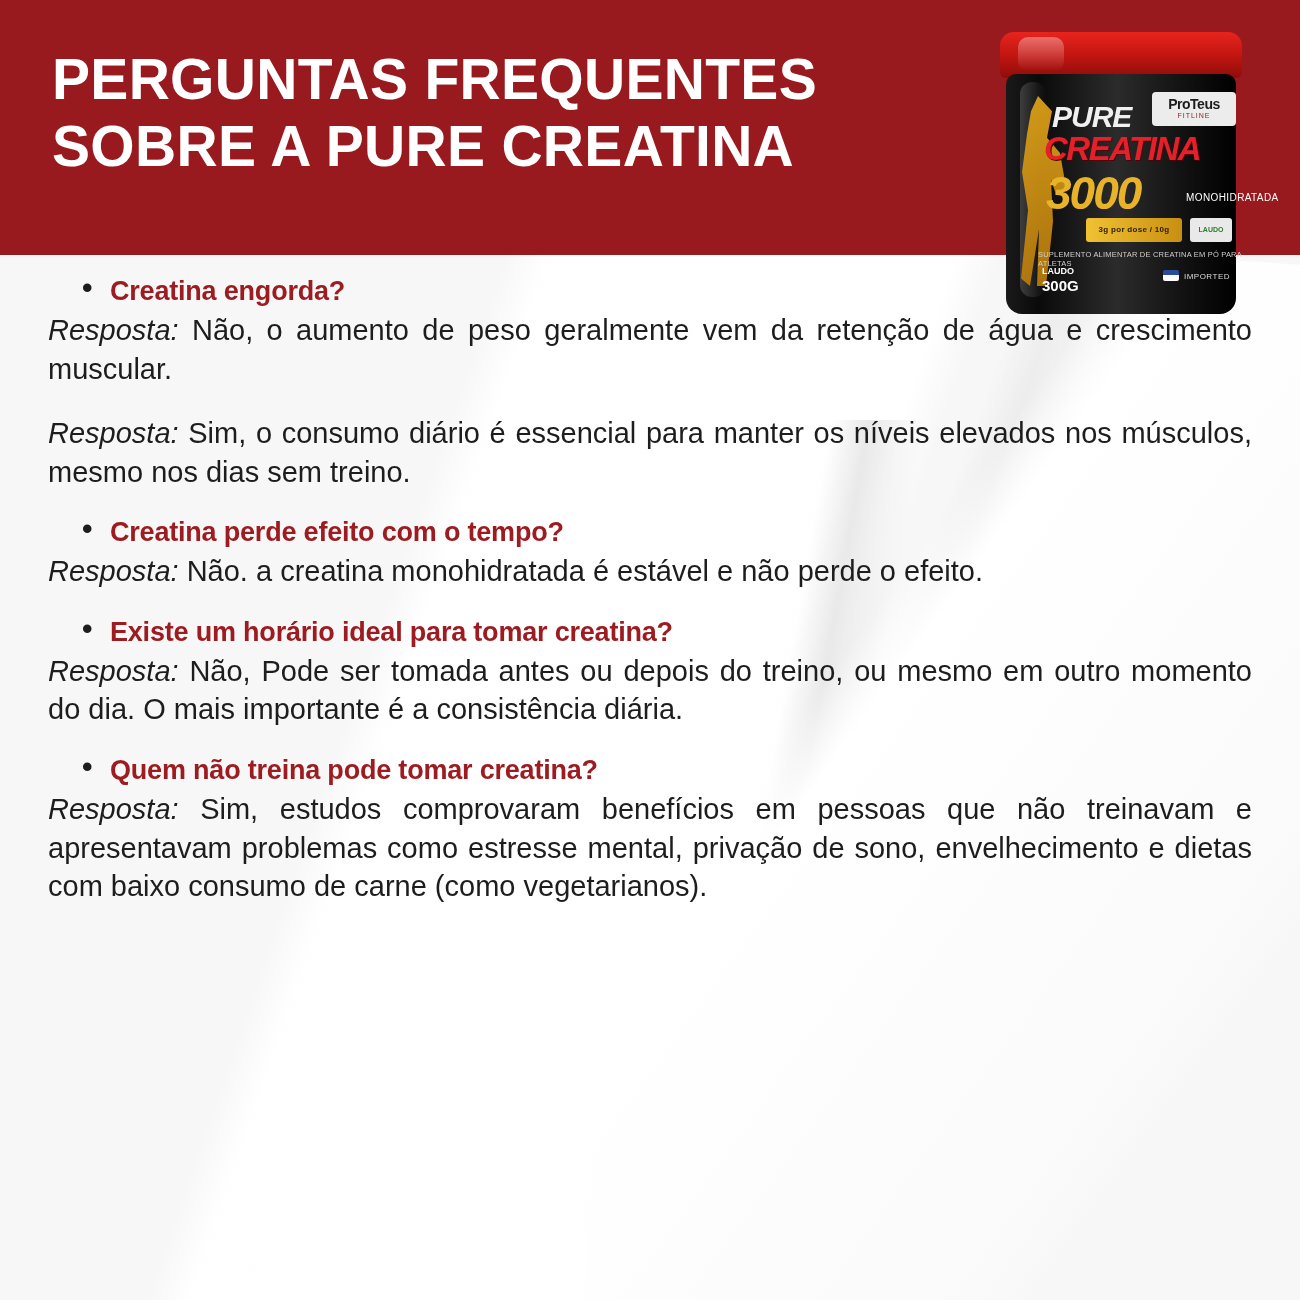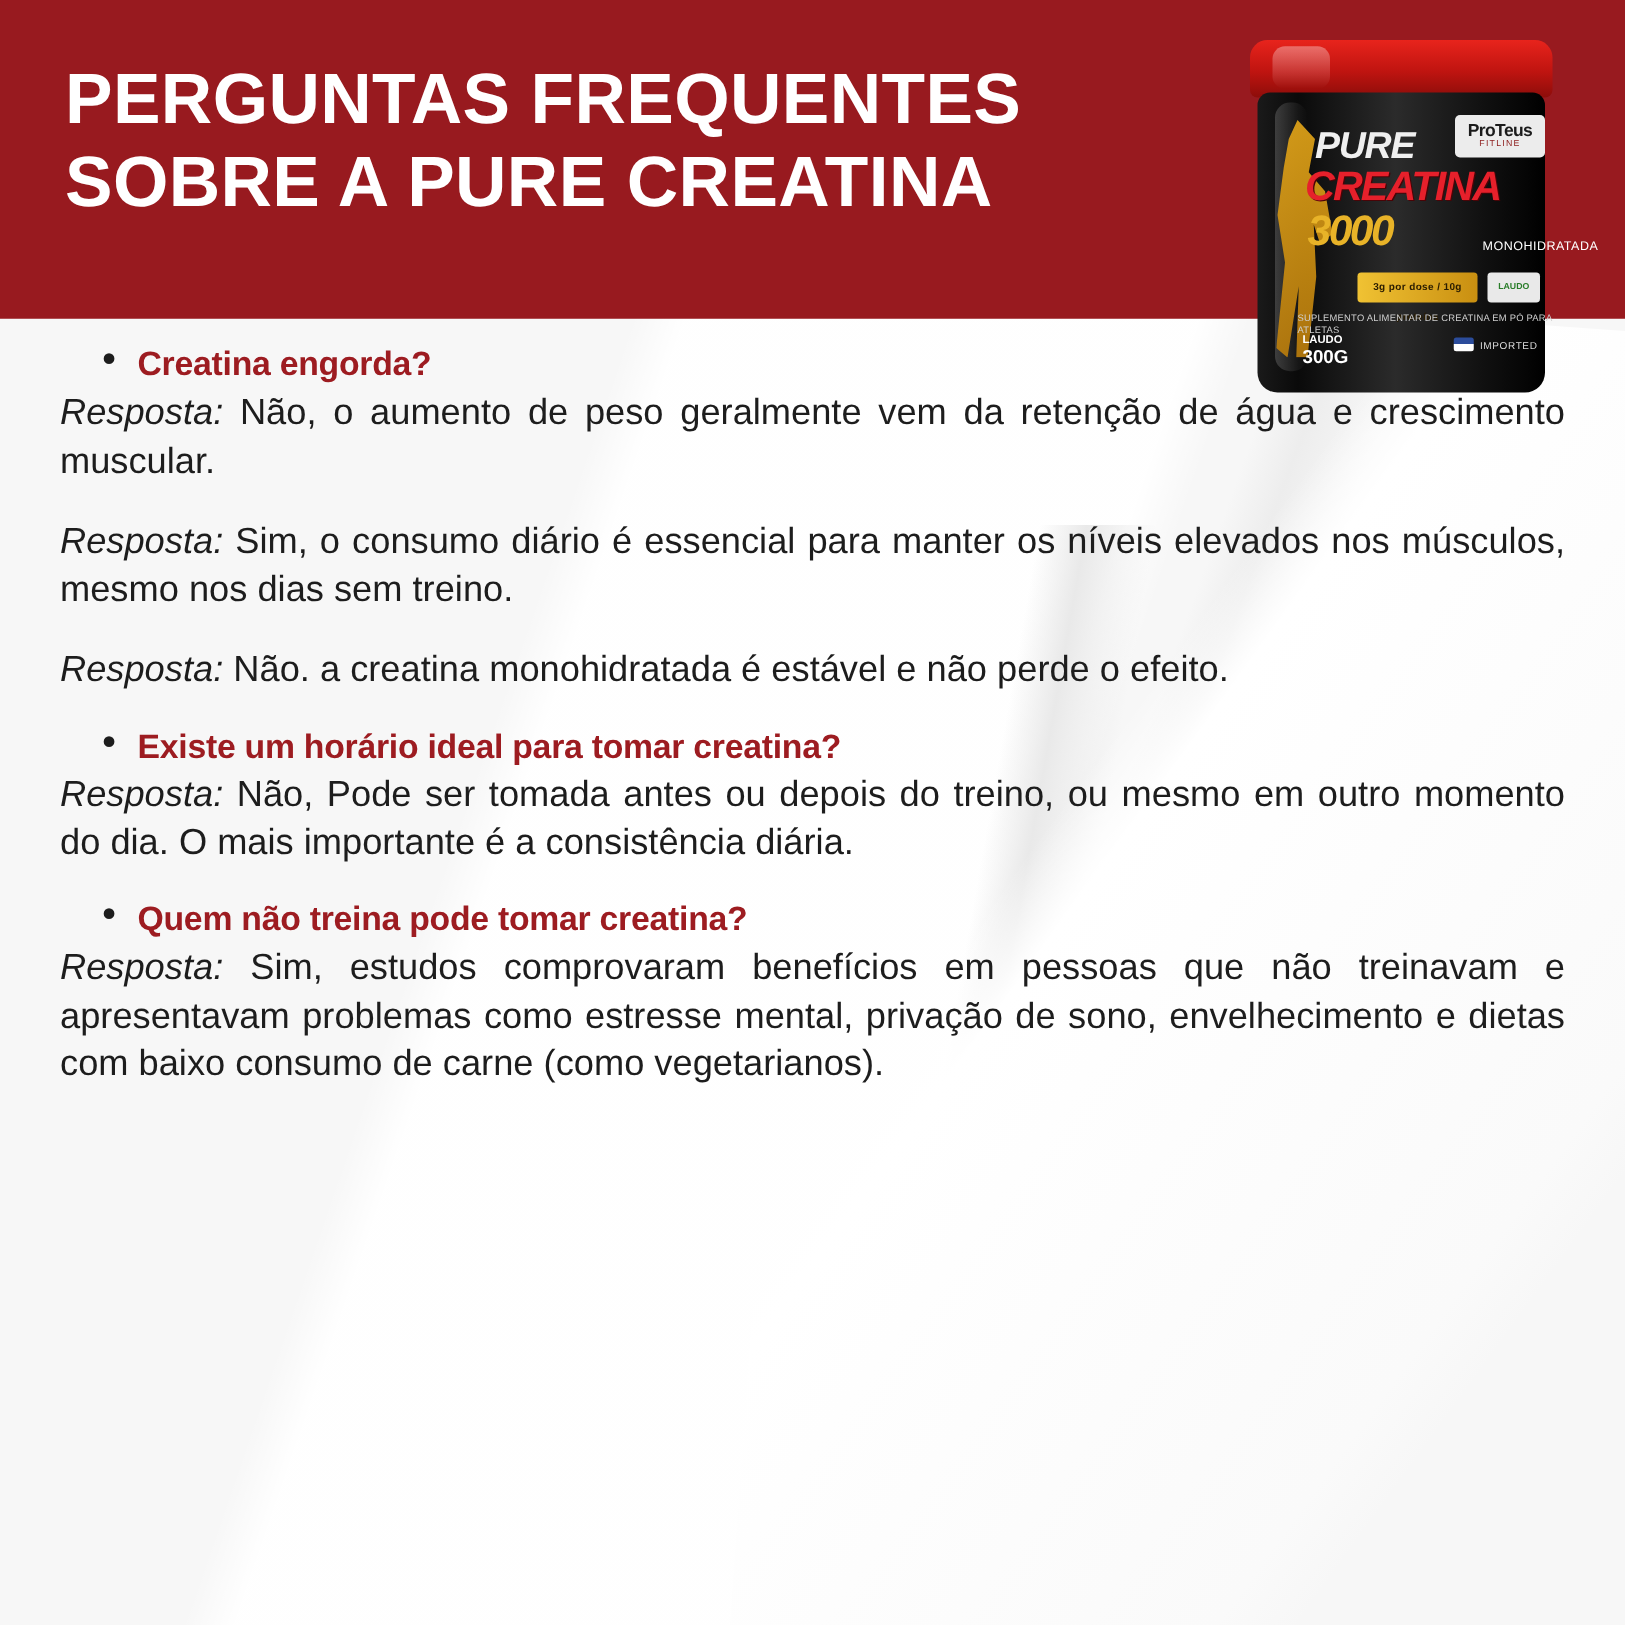--- a/index.html
+++ b/index.html
@@ -142,36 +142,36 @@
     font-size: 33px;
     font-style: italic;
     letter-spacing: -1.5px;
     text-shadow: 1px 1px 0 #4a0407;
   }
   .lbl-3000 {
     position: absolute;
     left: 56px; top: 144px;
     color: #e8b328;
     font-weight: bold;
-    font-size: 34px;
+    font-size: 46px;
     font-style: italic;
     letter-spacing: -2px;
   }
   .lbl-mono {
     position: absolute;
     left: 148px; top: 170px;
     color: #ffffff;
     font-size: 10px;
     letter-spacing: .4px;
     margin-left: 48px;
   }
   .brand-badge {
     position: absolute;
     right: 16px; top: 70px;
-    width: 72px; height: 34px;
+    width: 84px; height: 34px;
     background: #ececec;
     border-radius: 4px;
     text-align: center;
   }
   .brand-name {
     display: block;
     margin-top: 4px;
     color: #1b1b1b;
     font-weight: bold;
     font-size: 14px;
@@ -331,20 +331,21 @@
     <div class="faq-item">
       <div class="faq-q">Creatina engorda?</div>
       <p class="faq-a"><span class="lead">Resposta:</span><span> Não, o aumento de peso geralmente vem da retenção de água e crescimento muscular.</span></p>
     </div>
 
     <div class="faq-item">
       <p class="faq-a"><span class="lead">Resposta:</span><span> Sim, o consumo diário é essencial para manter os níveis elevados nos músculos, mesmo nos dias sem treino.</span></p>
     </div>
 
     <div class="faq-item">
+      <div class="faq-q">Creatina perde efeito com o tempo?</div>
       <p class="faq-a"><span class="lead">Resposta:</span><span> Não. a creatina monohidratada é estável e não perde o efeito.</span></p>
     </div>
 
     <div class="faq-item">
       <div class="faq-q">Existe um horário ideal para tomar creatina?</div>
       <p class="faq-a"><span class="lead">Resposta:</span><span> Não, Pode ser tomada antes ou depois do treino, ou mesmo em outro momento do dia. O mais importante é a consistência diária.</span></p>
     </div>
 
     <div class="faq-item">
       <div class="faq-q">Quem não treina pode tomar creatina?</div>

